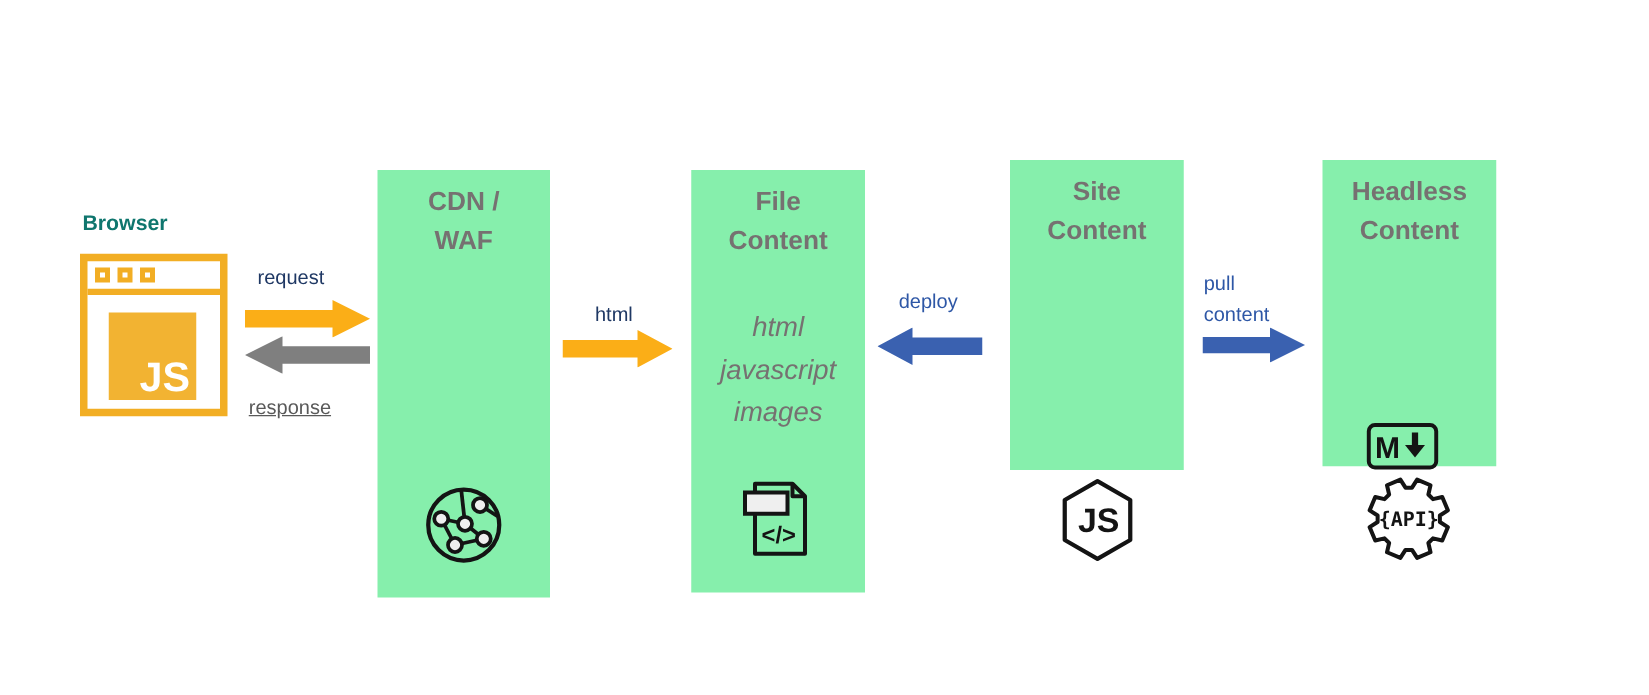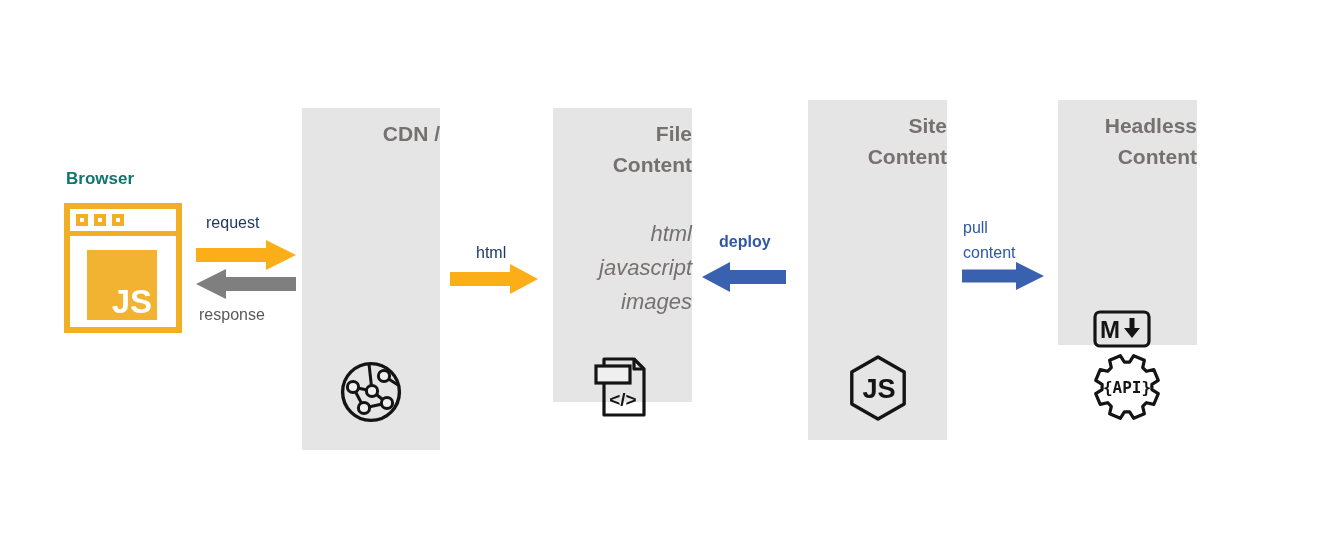--- a/index.html
+++ b/index.html
@@ -40,25 +40,25 @@
   }
 
   
   .flow-label { font-size:16px; }
   .navy { color:#1F3864; }
   .blue-text { color:#2E57A6; }
   .gray-text { color:#595959; }
 
   
   .column {
-    background:#e5e5e5; text-align:right;
+    background:#86efac; text-align:center;margin-top:28px;
   }
   .col-1 { left:302px; top:108px; width:138px; height:342px; }
-  .col-2 { left:553px; top:108px; width:139px; height:294px; }
-  .col-3 { left:808px; top:100px; width:139px; height:340px; }
+  .col-2 { left:553px; top:108px; width:139px; height:338px; }
+  .col-3 { left:808px; top:100px; width:139px; height:248px; }
   .col-4 { left:1058px; top:100px; width:139px; height:245px; }
   .col-title {
     padding-top:10px; font-size:21px; font-weight:bold; color:#767171;
     line-height:31px;
   }
   .col-items {
     margin-top:37px; font-size:22px; font-style:italic; color:#767171;
     line-height:34px;
   }
 
@@ -83,43 +83,44 @@
   </div>
 
   <div class="abs flow-label navy" style="left:206px; top:214px;">request</div>
   <svg class="abs" style="left:196px; top:240px;" width="100" height="30" viewBox="0 0 100 30">
     <polygon points="0,8 70,8 70,0 100,15 70,30 70,22 0,22" fill="#FBAE17"></polygon>
   </svg>
 
   <svg class="abs" style="left:196px; top:269px;" width="100" height="30" viewBox="0 0 100 30">
     <polygon points="100,8 30,8 30,0 0,15 30,30 30,22 100,22" fill="#7F7F7F"></polygon>
   </svg>
-  <div class="abs flow-label gray-text" style="left:199px; top:306px;">response</div>
+  <div class="abs flow-label gray-text" style="left:199px; top:318px;text-decoration:underline;">response</div>
 
   <div class="abs flow-label navy" style="left:476px; top:244px;">html</div>
   <svg class="abs" style="left:450px; top:264px;" width="88" height="30" viewBox="0 0 88 30">
     <polygon points="0,8 60,8 60,0 88,15 60,30 60,22 0,22" fill="#FBAE17"></polygon>
   </svg>
 
-  <div class="abs flow-label blue-text" style="left:719px; top:233px;font-weight:bold;">deploy</div>
+  <div class="abs flow-label blue-text" style="left:719px; top:233px;">deploy</div>
   <svg class="abs" style="left:702px; top:262px;" width="84" height="30" viewBox="0 0 84 30">
     <polygon points="84,8 28,8 28,0 0,15 28,30 28,22 84,22" fill="#3A61B0"></polygon>
   </svg>
 
   <div class="abs flow-label blue-text" style="left:963px; top:215px; line-height:25px;">
     <div>pull</div>
     <div>content</div>
   </div>
   <svg class="abs" style="left:962px; top:262px;" width="82" height="28" viewBox="0 0 82 28">
     <polygon points="0,7.5 54,7.5 54,0 82,14 54,28 54,20.5 0,20.5" fill="#3A61B0"></polygon>
   </svg>
 
   <div class="abs column col-1">
     <div class="col-title">
       <div>CDN /</div>
+      <div>WAF</div>
     </div>
     <svg class="abs" style="left:37px; top:252px;" width="64" height="64" viewBox="-32 -32 64 64">
       <circle cx="0" cy="0" r="28.4" class="icon-stroke" stroke-width="3.4"></circle>
       <g class="icon-stroke" stroke-width="3">
         <line x1="-2" y1="-28" x2="1" y2="-1"></line>
         <line x1="1" y1="-1" x2="-18" y2="-5"></line>
         <line x1="1" y1="-1" x2="16" y2="11"></line>
         <line x1="-18" y1="-5" x2="-7" y2="16"></line>
         <line x1="-7" y1="16" x2="16" y2="11"></line>
         <line x1="13" y1="-16" x2="27" y2="-7"></line>

